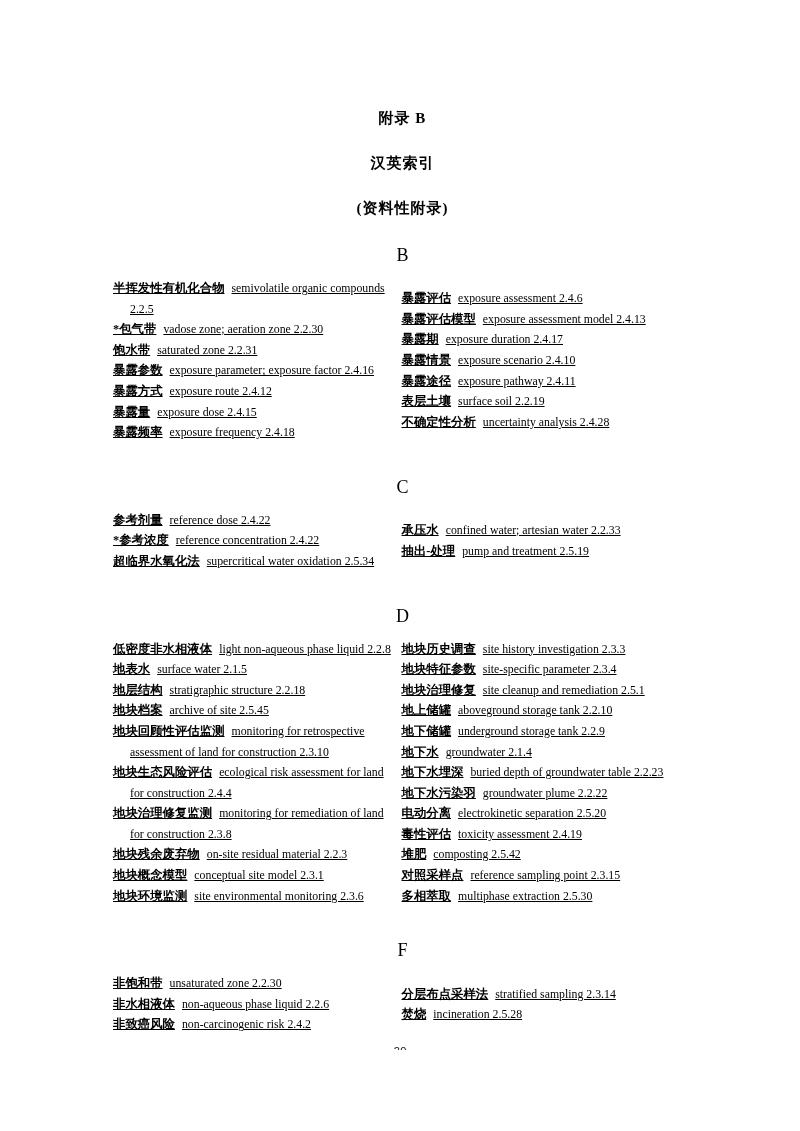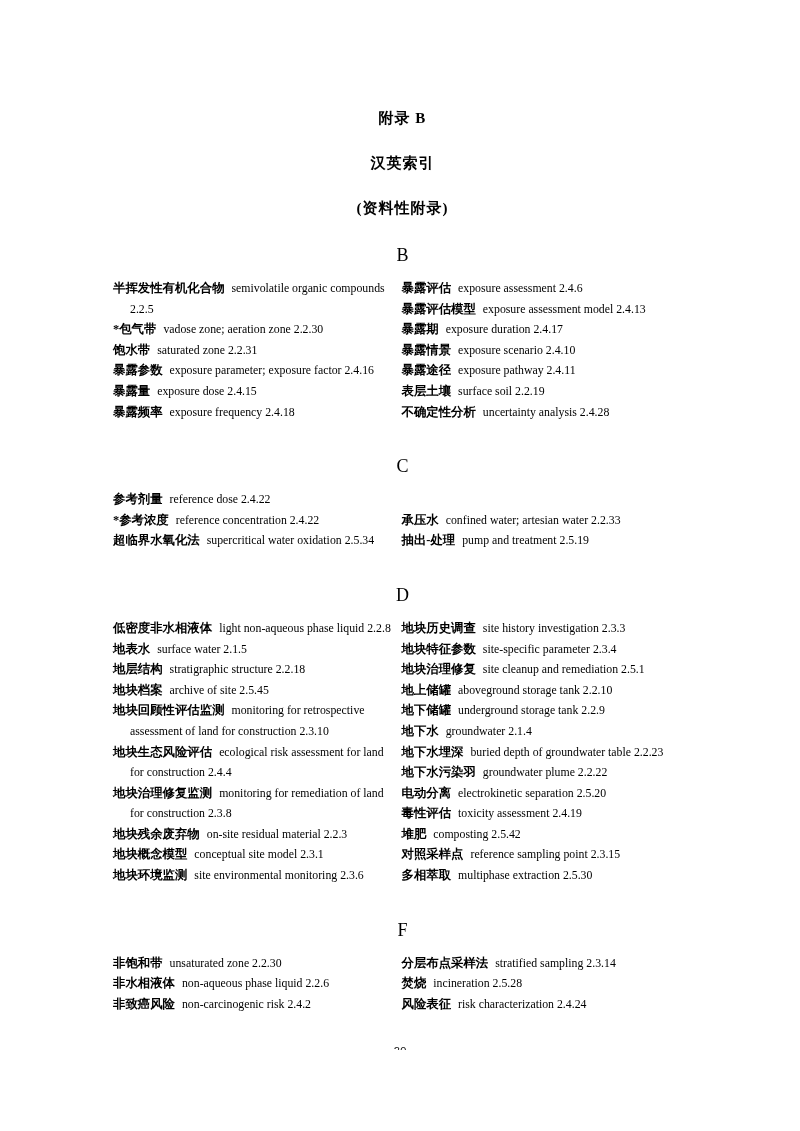--- a/index.html
+++ b/index.html
@@ -11,21 +11,21 @@
   .doc-heading{
     text-align:center;font-size:15px;font-weight:700;line-height:16px;
     margin:0 0 29px 0;letter-spacing:1px;
   }
   .index-section{margin-top:34px;}
   .index-section.first{margin-top:8px;}
   .section-letter{
     text-align:center;font-size:18px;line-height:20px;margin:0 0 13px 0;
     font-weight:400;
   }
-  .cols{display:flex;align-items:flex-end;}
+  .cols{display:flex;align-items:center;text-decoration:underline;}
   .col-left{flex:none;width:287px;}
   .divider{flex:none;width:1.5px;background:#3a3a3a;margin:2px 0;}
   .col-right{flex:1;min-width:0;}
   .entry{
     font-size:11.8px;line-height:20.6px;
     padding-left:17px;text-indent:-17px;
   }
   .term{font-weight:600;font-size:12.4px;}
   .def{margin-left:7px;}
   .page-number{
@@ -43,20 +43,21 @@
     <div class="doc-heading">(资料性附录)</div>
     <div id="sections">
   <section class="index-section first">
     <div class="section-letter">B</div>
     <div class="cols">
       <div class="col-left">
               <div class="entry"><span class="term">半挥发性有机化合物</span><span class="def">semivolatile organic compounds 2.2.5</span></div>
               <div class="entry"><span class="term">*包气带</span><span class="def">vadose zone; aeration zone 2.2.30</span></div>
               <div class="entry"><span class="term">饱水带</span><span class="def">saturated zone 2.2.31</span></div>
               <div class="entry"><span class="term">暴露参数</span><span class="def">exposure parameter; exposure factor 2.4.16</span></div>
+              <div class="entry"><span class="term">暴露方式</span><span class="def">exposure route 2.4.12</span></div>
               <div class="entry"><span class="term">暴露量</span><span class="def">exposure dose 2.4.15</span></div>
               <div class="entry"><span class="term">暴露频率</span><span class="def">exposure frequency 2.4.18</span></div>
             </div>
       <div class="divider"></div>
       <div class="col-right">
               <div class="entry"><span class="term">暴露评估</span><span class="def">exposure assessment 2.4.6</span></div>
               <div class="entry"><span class="term">暴露评估模型</span><span class="def">exposure assessment model 2.4.13</span></div>
               <div class="entry"><span class="term">暴露期</span><span class="def">exposure duration 2.4.17</span></div>
               <div class="entry"><span class="term">暴露情景</span><span class="def">exposure scenario 2.4.10</span></div>
               <div class="entry"><span class="term">暴露途径</span><span class="def">exposure pathway 2.4.11</span></div>
@@ -121,20 +122,19 @@
     <div class="cols">
       <div class="col-left">
               <div class="entry"><span class="term">非饱和带</span><span class="def">unsaturated zone 2.2.30</span></div>
               <div class="entry"><span class="term">非水相液体</span><span class="def">non-aqueous phase liquid 2.2.6</span></div>
               <div class="entry"><span class="term">非致癌风险</span><span class="def">non-carcinogenic risk 2.4.2</span></div>
             </div>
       <div class="divider"></div>
       <div class="col-right">
               <div class="entry"><span class="term">分层布点采样法</span><span class="def">stratified sampling 2.3.14</span></div>
               <div class="entry"><span class="term">焚烧</span><span class="def">incineration 2.5.28</span></div>
-              <div class="entry"><span class="term">风险表征</span><span class="def">risk characterization 2.4.24</span></div>
             </div>
     </div>
   </section>
 </div>
   </div>
   <div class="page-number">20</div>
 </div>
 
 </body></html>

